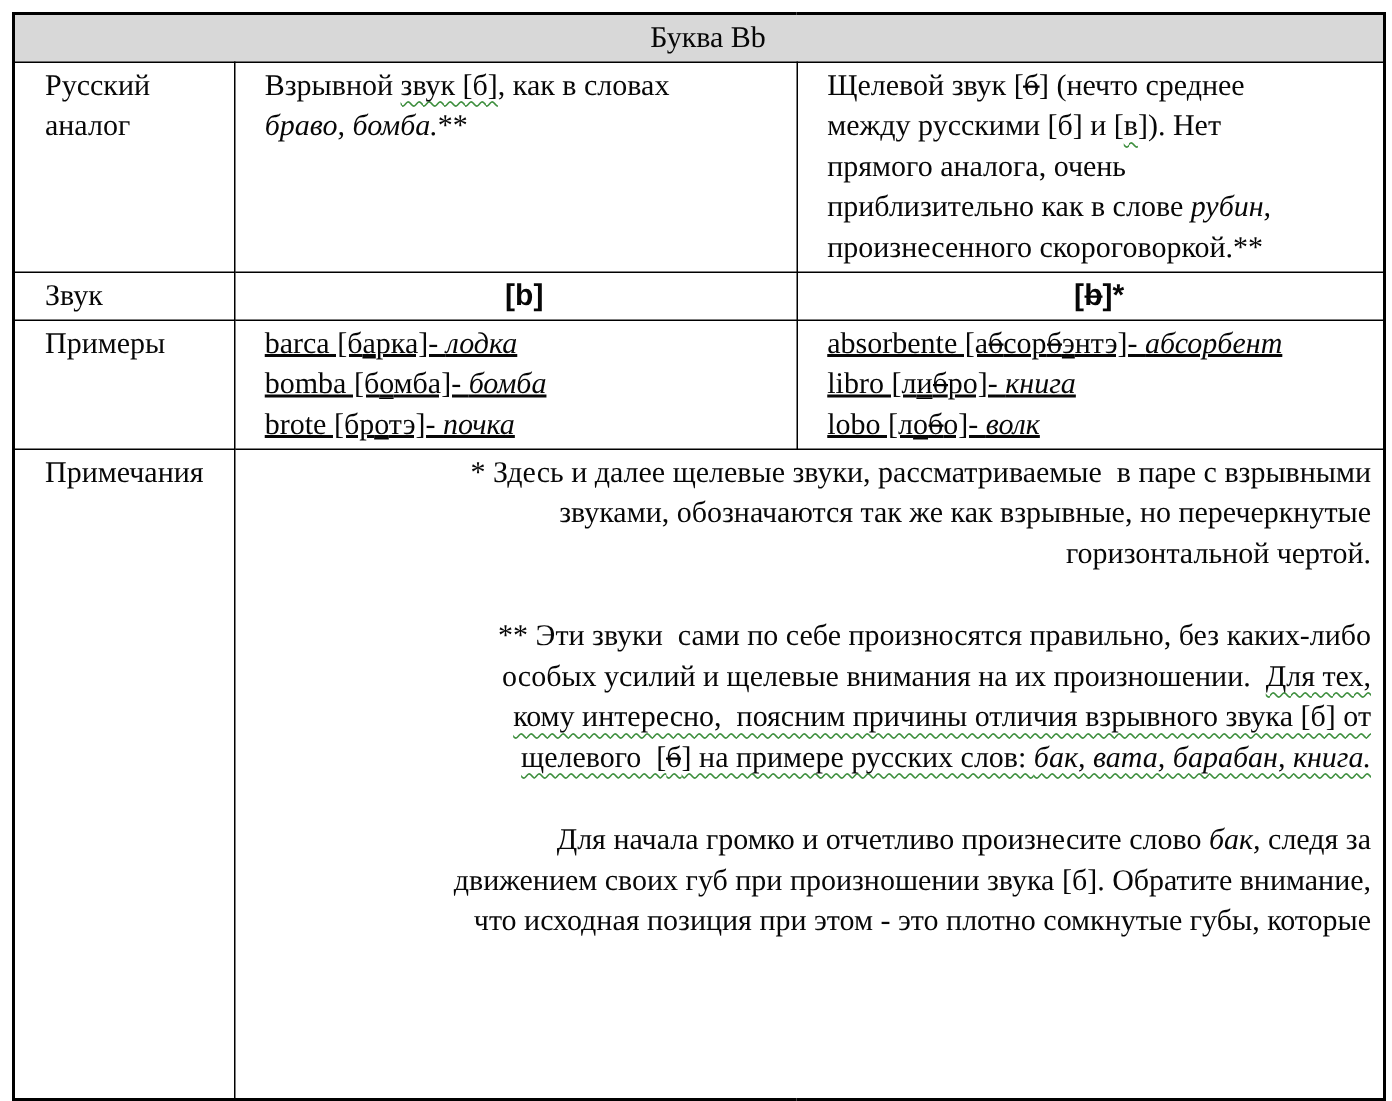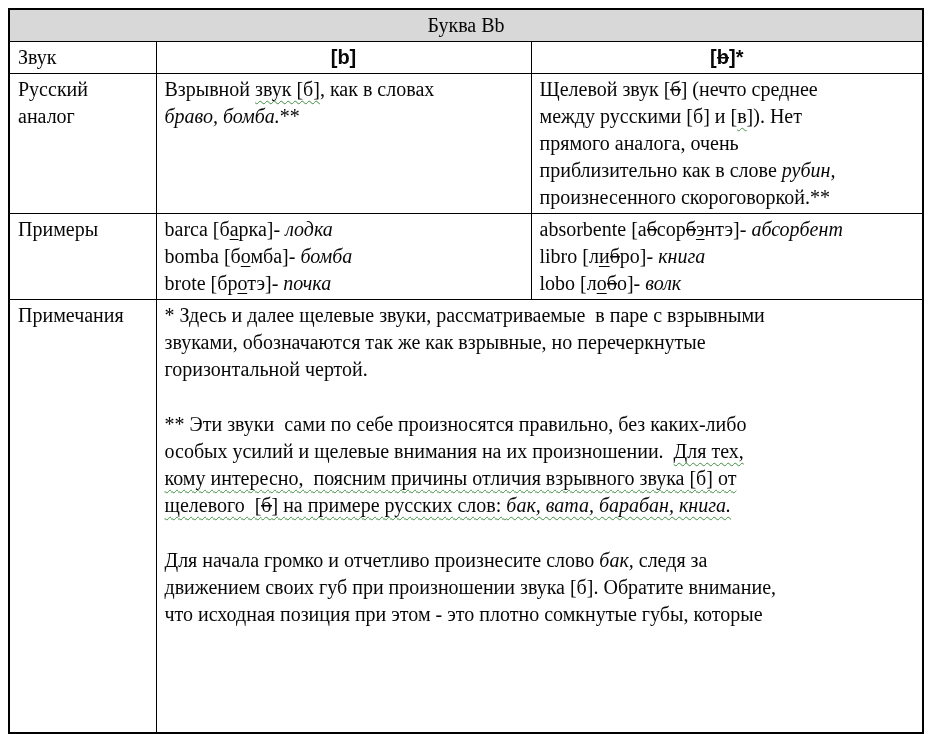--- a/index.html
+++ b/index.html
@@ -5,40 +5,40 @@
   html,body{margin:0;padding:0;}
   body{
     width:928px;height:734px;overflow:hidden;background:#ffffff;
     font-family:"Liberation Serif","DejaVu Serif",serif;color:#070707;
   }
   table.doc{
     position:absolute;left:8px;top:8px;width:914px;height:726px;
     border-collapse:collapse;table-layout:fixed;
   }
   table.doc td{
-    border:1.5px solid #000;padding:2px 8px 2px 8px;vertical-align:top;
+    border:1.5px solid #000;padding:2px 8px 2px 20px;vertical-align:top;
     font-size:20px;line-height:27px;overflow:hidden;
   }
   table.doc{border:2px solid #000;}
   td.title{
     background:#d8d8d8;text-align:center;vertical-align:middle;
     font-size:20px;padding:1px 4px;
   }
   td.center{text-align:center;}
   td.vmid{vertical-align:middle;margin-left:27px;}
   .rich{white-space:pre-wrap;}
   .sound-cell{
     font-family:"Liberation Sans","DejaVu Sans",sans-serif;
     font-weight:bold;text-align:center;vertical-align:middle;font-size:19px;
   }
   .analog-cell{line-height:27.5px;}
-  .notes-cell{line-height:29px;padding-top:4px;}
+  .notes-cell{line-height:29px;padding-top:4px;text-align:right;}
   .notes-cell p{margin:0 0 28px 0;}
   .notes-cell p:last-child{margin-bottom:0;}
-  .line{line-height:27px;}
+  .line{line-height:27px;text-decoration:underline;}
   
   .f-i{font-style:italic;}
   .f-b{font-weight:bold;}
   .f-sans{font-family:"Liberation Sans","DejaVu Sans",sans-serif;}
   .f-u{text-decoration:underline;text-decoration-thickness:1px;text-underline-offset:3px;}
   .f-w{
     text-decoration-line:underline;text-decoration-style:wavy;
     text-decoration-color:#3f8f3f;text-decoration-thickness:1px;
     text-underline-offset:4px;
   }
@@ -53,34 +53,34 @@
 <table class="doc">
   <colgroup>
     <col style="width:147px">
     <col style="width:375px">
     <col style="width:392px">
   </colgroup>
   <tbody>
       <tr style="height:27px">
     <td class="title" colspan="3">Буква Bb</td>
   </tr>
-  <tr style="height:29px">
-    <td>Звук</td>
-    <td class="sound-cell rich"><span class="f-b f-sans">[b]</span></td>
-    <td class="sound-cell rich"><span class="f-b f-sans">[</span><span class="f-b f-sans f-s">b</span><span class="f-b f-sans">]*</span></td>
-  </tr>
   <tr style="height:138px">
     <td>Русский аналог</td>
     <td class="rich analog-cell"><span class="">Взрывной </span><span class="f-w">звук [б]</span><span class="">, как в словах
 </span><span class="f-i">браво, бомба.</span><span class="">**</span></td>
     <td class="rich analog-cell"><span class="">Щелевой звук [</span><span class="f-s">б</span><span class="">] (нечто среднее
 между русскими [б] и [</span><span class="f-w">в</span><span class="">]). Нет
 прямого аналога, очень
 приблизительно как в слове </span><span class="f-i">рубин,</span><span class="">
 произнесенного скороговоркой.**</span></td>
+  </tr>
+  <tr style="height:29px">
+    <td>Звук</td>
+    <td class="sound-cell rich"><span class="f-b f-sans">[b]</span></td>
+    <td class="sound-cell rich"><span class="f-b f-sans">[</span><span class="f-b f-sans f-s">b</span><span class="f-b f-sans">]*</span></td>
   </tr>
   <tr style="height:82px">
     <td class="vmid">Примеры</td>
     <td class="rich"><div class="line"><span class="">barca [б</span><span class="f-u">а</span><span class="">рка]- </span><span class="f-i">лодка</span></div><div class="line"><span class="">bomba [б</span><span class="f-u">о</span><span class="">мба]- </span><span class="f-i">бомба</span></div><div class="line"><span class="">brote [бр</span><span class="f-u">о</span><span class="">тэ]- </span><span class="f-i">почка</span></div></td>
     <td class="rich"><div class="line"><span class="">absorbente [а</span><span class="f-s">б</span><span class="">сор</span><span class="f-s">б</span><span class="f-u">э</span><span class="">нтэ]- </span><span class="f-i">абсорбент</span></div><div class="line"><span class="">libro [л</span><span class="f-u">и</span><span class="f-s">б</span><span class="">ро]- </span><span class="f-i">книга</span></div><div class="line"><span class="">lobo [л</span><span class="f-u">о</span><span class="f-s">б</span><span class="">о]- </span><span class="f-i">волк</span></div></td>
   </tr>
   <tr>
     <td>Примечания</td>
     <td class="notes-cell" colspan="2">
       <p class="rich"><span class="">* Здесь и далее щелевые звуки, рассматриваемые  в паре с взрывными

